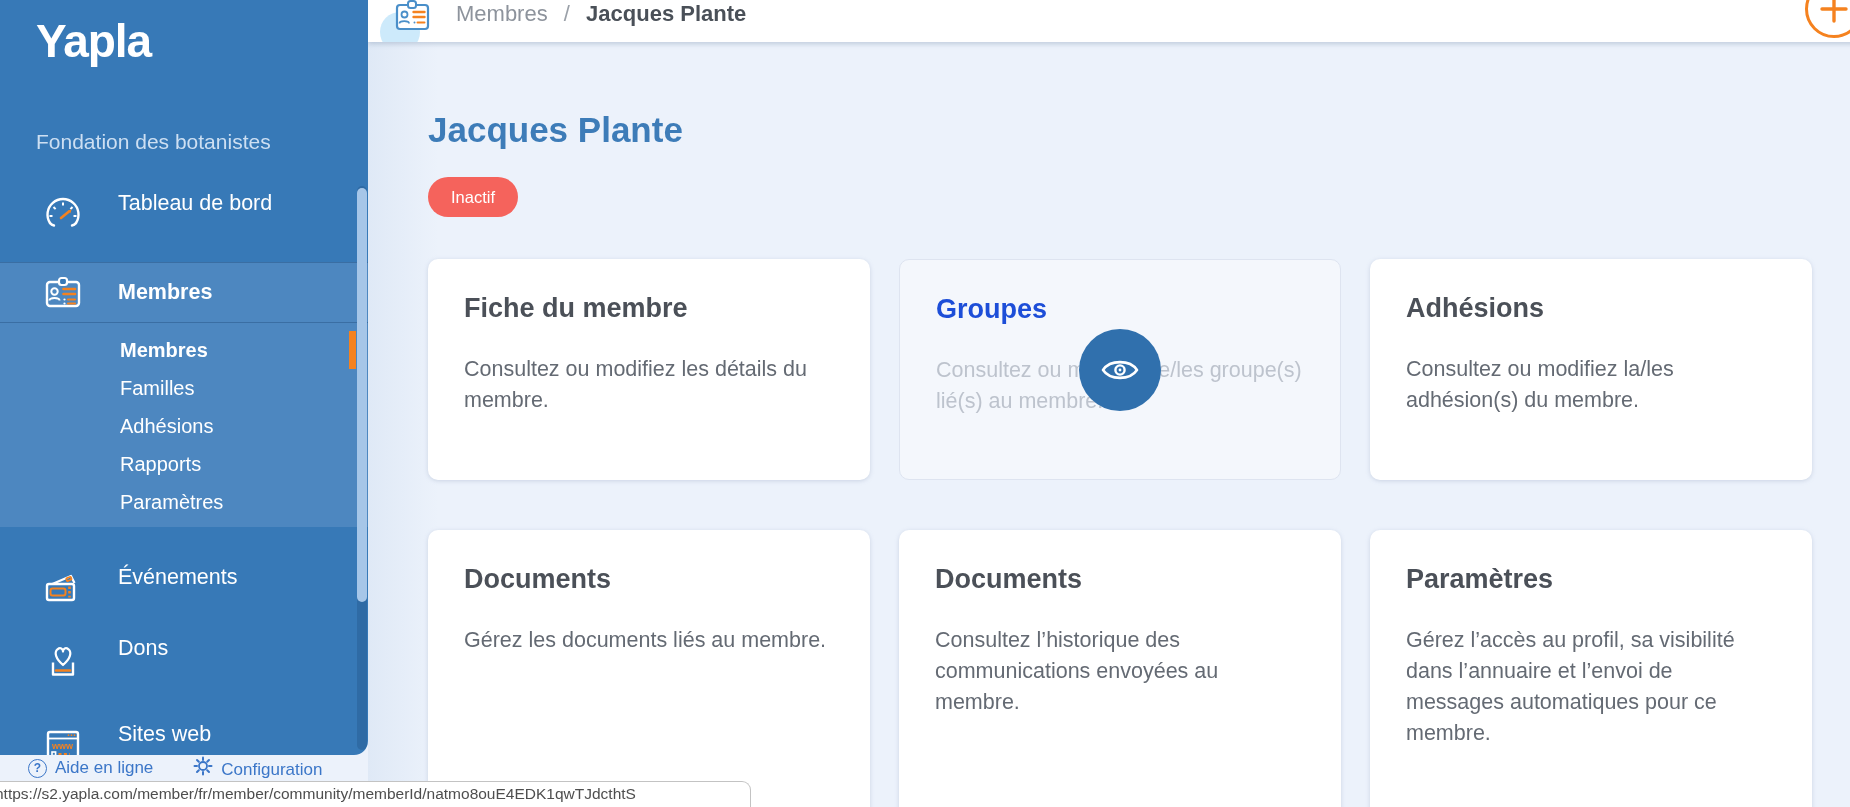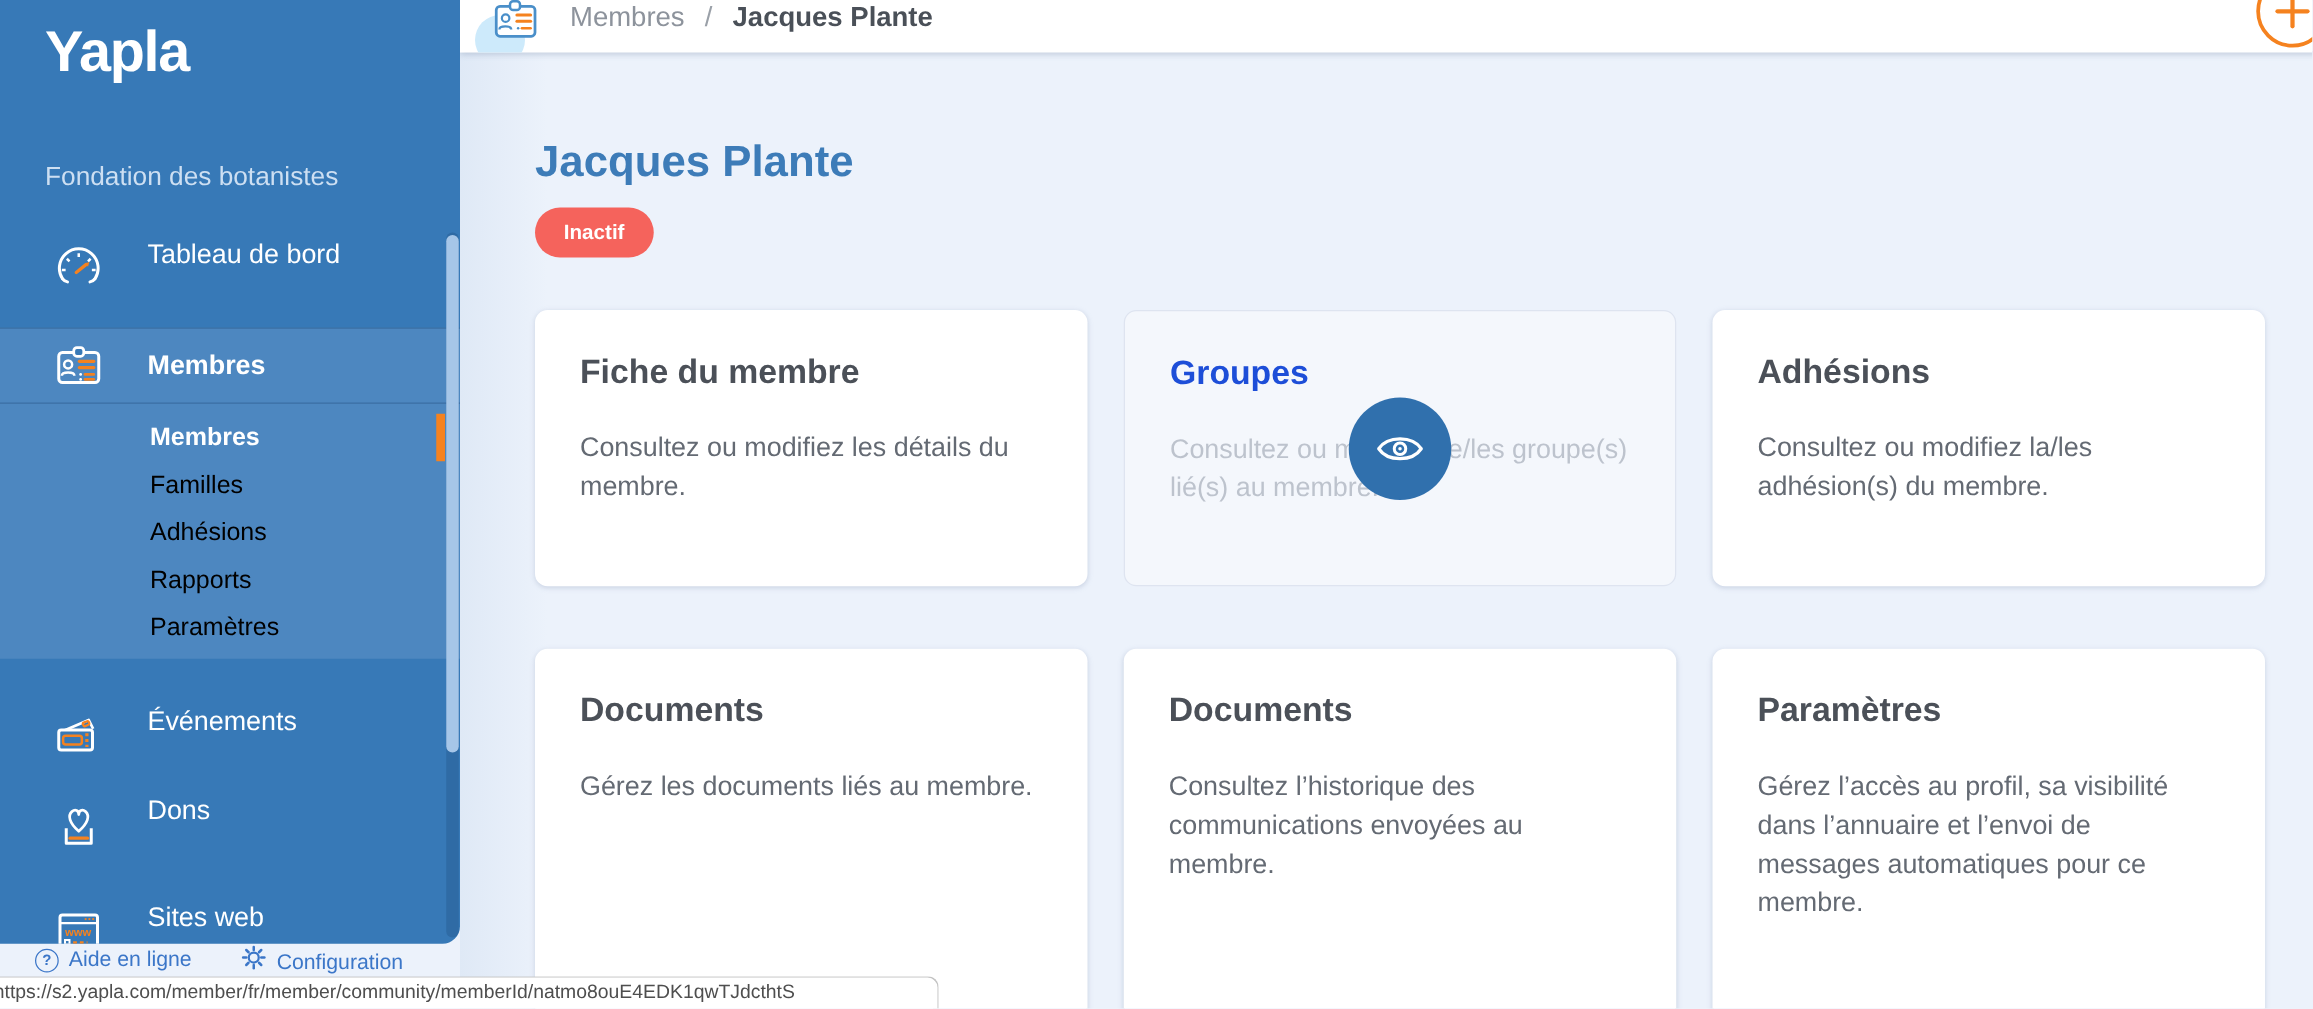--- a/index.html
+++ b/index.html
@@ -34,36 +34,36 @@
   .ni-sites{top:722px;}
 
   .active-block{position:absolute;left:0;top:262px;width:100%;background:#4d87c0;
                 border-top:1px solid rgba(23,62,110,.35);}
   .parent-row{height:60px;display:flex;align-items:center;padding-left:40px;box-sizing:border-box;
               border-bottom:1px solid rgba(23,62,110,.35);cursor:pointer;}
   .parent-row .nav-ic{width:46px;display:flex;justify-content:center;}
   .parent-row .nav-label{margin-left:32px;font-size:21.5px;font-weight:bold;color:#ffffff;}
   .submenu{padding:8px 0 6px 0;}
   .sub-item{position:relative;height:38px;line-height:38px;padding-left:120px;font-size:20px;
-            color:#000000;cursor:pointer;}
+            color:#ffffff;cursor:pointer;}
   .sub-item.active{color:#ffffff;font-weight:bold;}
   .sub-item.active .active-bar{position:absolute;right:12px;top:50%;transform:translateY(-50%);
             width:7px;height:38px;background:#f5821f;}
 
   .sb-track{position:absolute;right:1px;top:186px;width:10px;height:564px;background:rgba(12,44,84,.18);
             border-radius:6px;cursor:pointer;}
   .sb-thumb{position:absolute;right:0;top:2px;width:10px;height:414px;background:#a6c6e8;border-radius:6px;}
 
   
   .main{position:absolute;left:368px;top:42px;width:1482px;height:765px;box-sizing:border-box;
         padding:0 38px 0 60px;overflow:hidden;
         background:linear-gradient(90deg,#dfe9f6 0px,#ecf2fb 70px);}
   .page-title{margin:68px 0 0 0;font-size:35px;font-weight:bold;color:#3d7cb8;}
-  .status-badge{display:inline-block;margin-top:16px;padding:0 23px;height:40px;line-height:40px;
-        border-radius:21px;background:#f5635c;color:#ffffff;font-size:16.5px;font-weight:bold;}
+  .status-badge{display:inline-block;margin-top:27px;padding:0 23px;height:40px;line-height:40px;
+        border-radius:21px;background:#f5635c;color:#ffffff;font-size:16.5px;font-weight:normal;}
   .grid{margin-top:42px;display:grid;grid-template-columns:repeat(3,1fr);column-gap:29px;row-gap:50px;width:1384px;}
   .card{position:relative;background:#ffffff;border-radius:10px;box-sizing:border-box;
         padding:32px 36px 0 36px;box-shadow:0 1px 4px rgba(140,155,185,.35);cursor:pointer;}
   .card.r1{height:221px;}
   .card.r2{height:300px;}
   .card h2{margin:2px 0 0 0;font-size:27px;font-weight:bold;color:#4b5058;}
   .card p{margin:30px 0 0 0;font-size:21.5px;line-height:31px;color:#646a73;}
   .card.disabled{background:#f4f7fc;border:1px solid #dee4f0;box-shadow:none;}
   .card.disabled h2{color:#1d4ed8;}
   .card.disabled p{color:#bdc3cd;}

